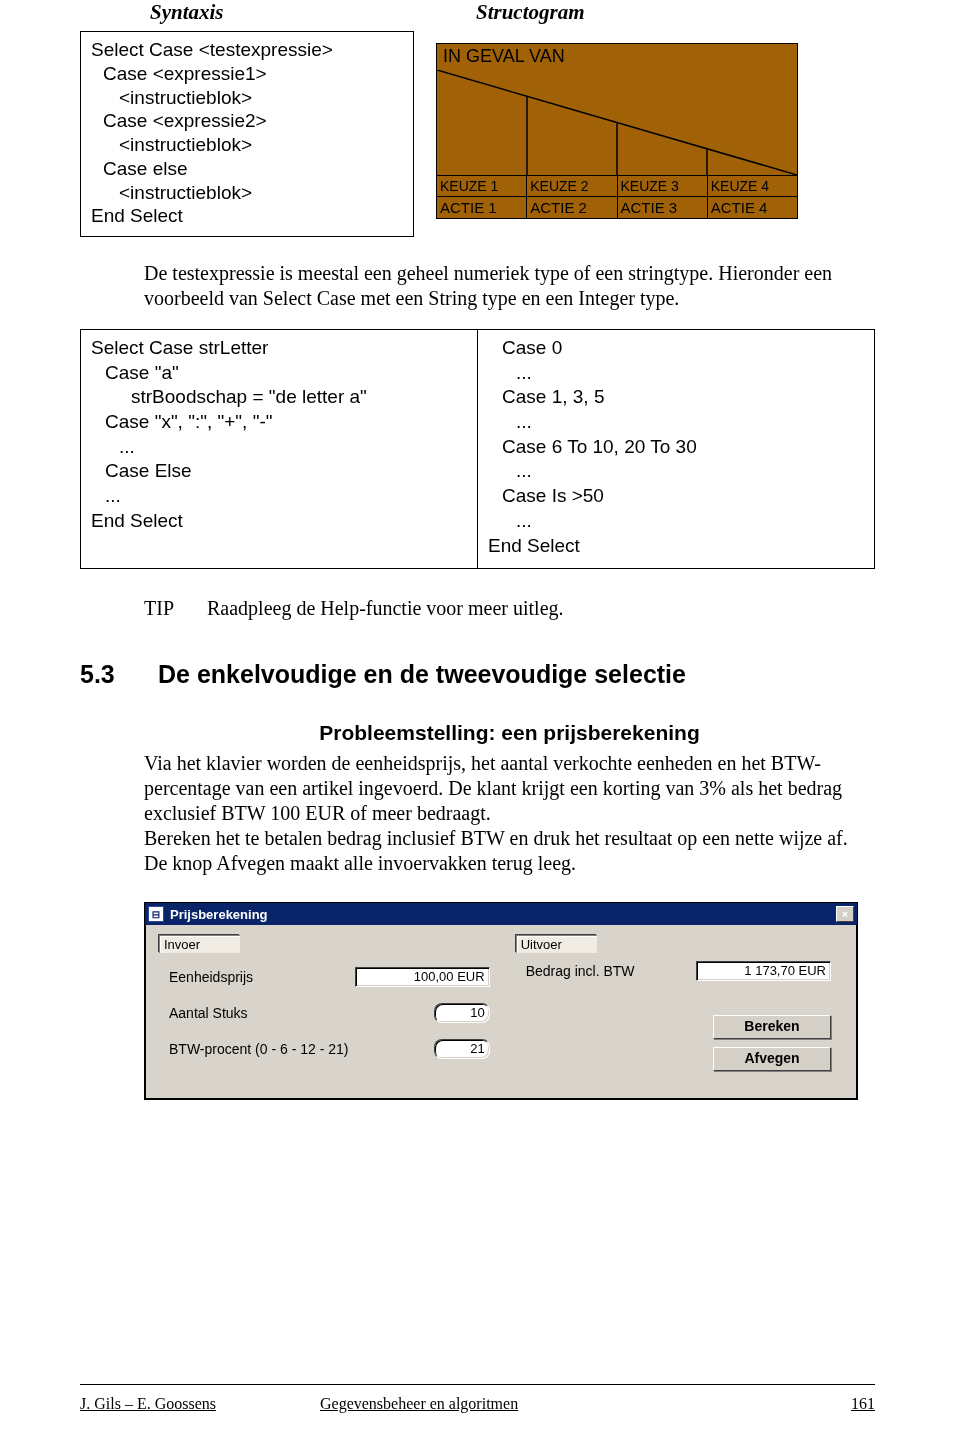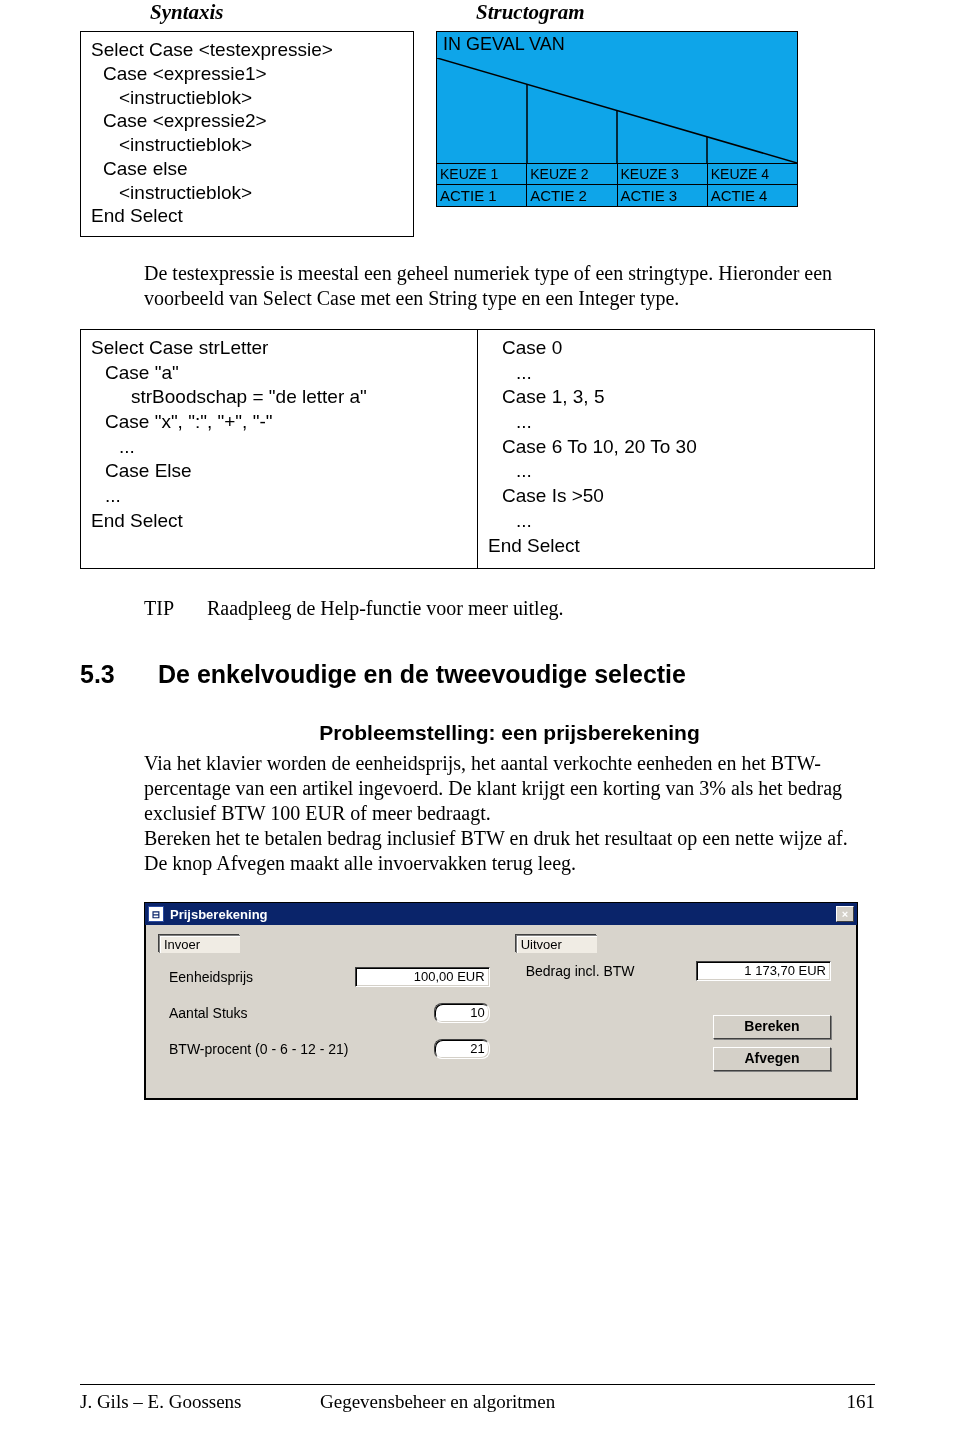--- a/index.html
+++ b/index.html
@@ -39,22 +39,22 @@
     font-family: Arial, Helvetica, sans-serif;
     font-size: 19px;
     line-height: 1.25;
   }
   .structo-wrap {
     flex: 1;
   }
   .structo-box {
     border: 1.5px solid #000;
     width: 360px;
-    margin-top: 6px;
-    background: #0ea5e9;
+    margin-top: 18px;
+    background: #a16207;
   }
   .structo-header {
     font-family: Arial, Helvetica, sans-serif;
     font-size: 18px;
     padding: 2px 6px 0 6px;
     border-bottom: 0;
     height: 24px;
   }
   .structo-tri {
     height: 105px;
@@ -249,21 +249,22 @@
     position: absolute;
     left: 80px; right: 85px;
     bottom: 64px;
     border-top: 1.5px solid #000;
   }
   .footer {
     position: absolute;
     left: 80px; right: 85px;
     bottom: 36px;
     display: flex;
-    font-size: 19px;
+    font-size: 16px;
+    text-decoration: underline;
   }
   .footer .fl { flex: 0 0 240px; }
   .footer .fc { flex: 1; text-align: left; }
   .footer .fr { flex: 0 0 60px; text-align: right; }
 </style>
 </head>
 <body>
 
 <div class="page">
 

